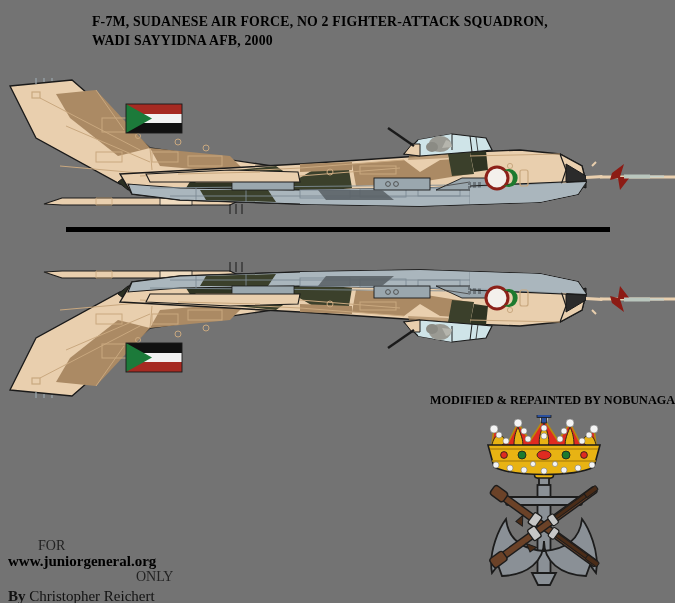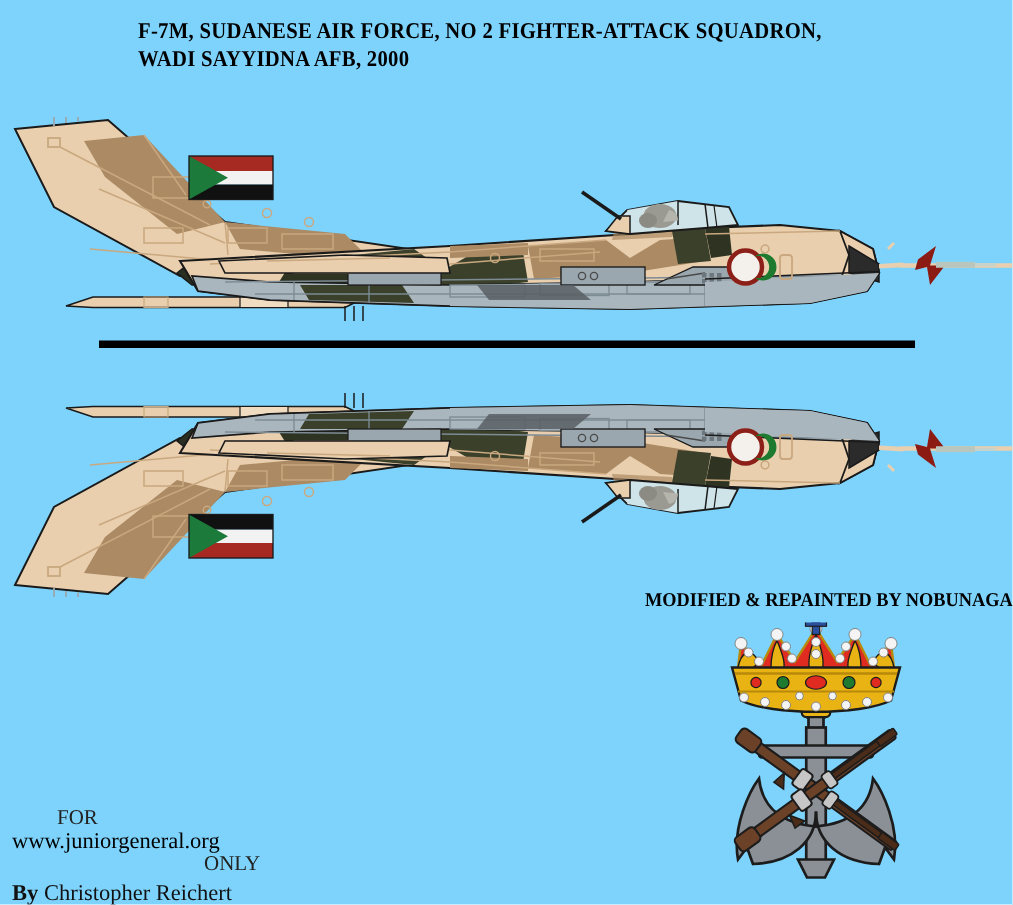--- a/index.html
+++ b/index.html
@@ -1,31 +1,31 @@
 <!DOCTYPE html>
 <html><head>
 <meta charset="utf-8">
 <title>F-7M Sudanese Air Force Profile</title>
 <style>
   html,body{margin:0;padding:0;background:#ffffff;}
   body{width:675px;height:603px;position:relative;overflow:hidden;
        font-family:"Liberation Serif", serif;}
 
-  #stage{position:absolute;left:0;top:0;width:675px;height:603px;background:#7dd3fc;}
+  #stage{position:absolute;left:0;top:0;width:675px;height:603px;background:#737373;}
 
   .title-block{position:absolute;left:92px;top:12px;width:560px;}
   .title-line{font-family:"Liberation Serif", serif;font-weight:bold;
               font-size:15px;letter-spacing:0.2px;color:#000;line-height:19px;
               transform:scaleX(0.92);transform-origin:left center;white-space:nowrap;}
 
   .divider{position:absolute;left:66px;top:227px;width:544px;height:5px;background:#000;}
 
   .credit-block{position:absolute;left:8px;top:538px;width:260px;}
   .credit-for{font-size:14px;color:#222;margin-left:30px;line-height:15px;}
-  .credit-url{font-size:15px;font-weight:normal;color:#000;line-height:16px;}
+  .credit-url{font-size:15px;font-weight:bold;color:#000;line-height:16px;}
   .credit-only{font-size:14px;color:#222;margin-left:128px;line-height:16px;}
   .credit-by{font-size:15px;color:#111;line-height:18px;margin-top:2px;}
   .credit-by b{font-weight:bold;margin-top:20px;}
   .credit-by span{font-weight:normal;font-family:Liberation Serif, serif;}
 
   .mod-text{position:absolute;left:430px;top:392px;font-weight:bold;font-size:13px;
             color:#000;transform:scaleX(0.94);transform-origin:left center;white-space:nowrap;}
 
   .plane{position:absolute;left:0;width:675px;height:150px;}
   #plane-top{top:78px;}

